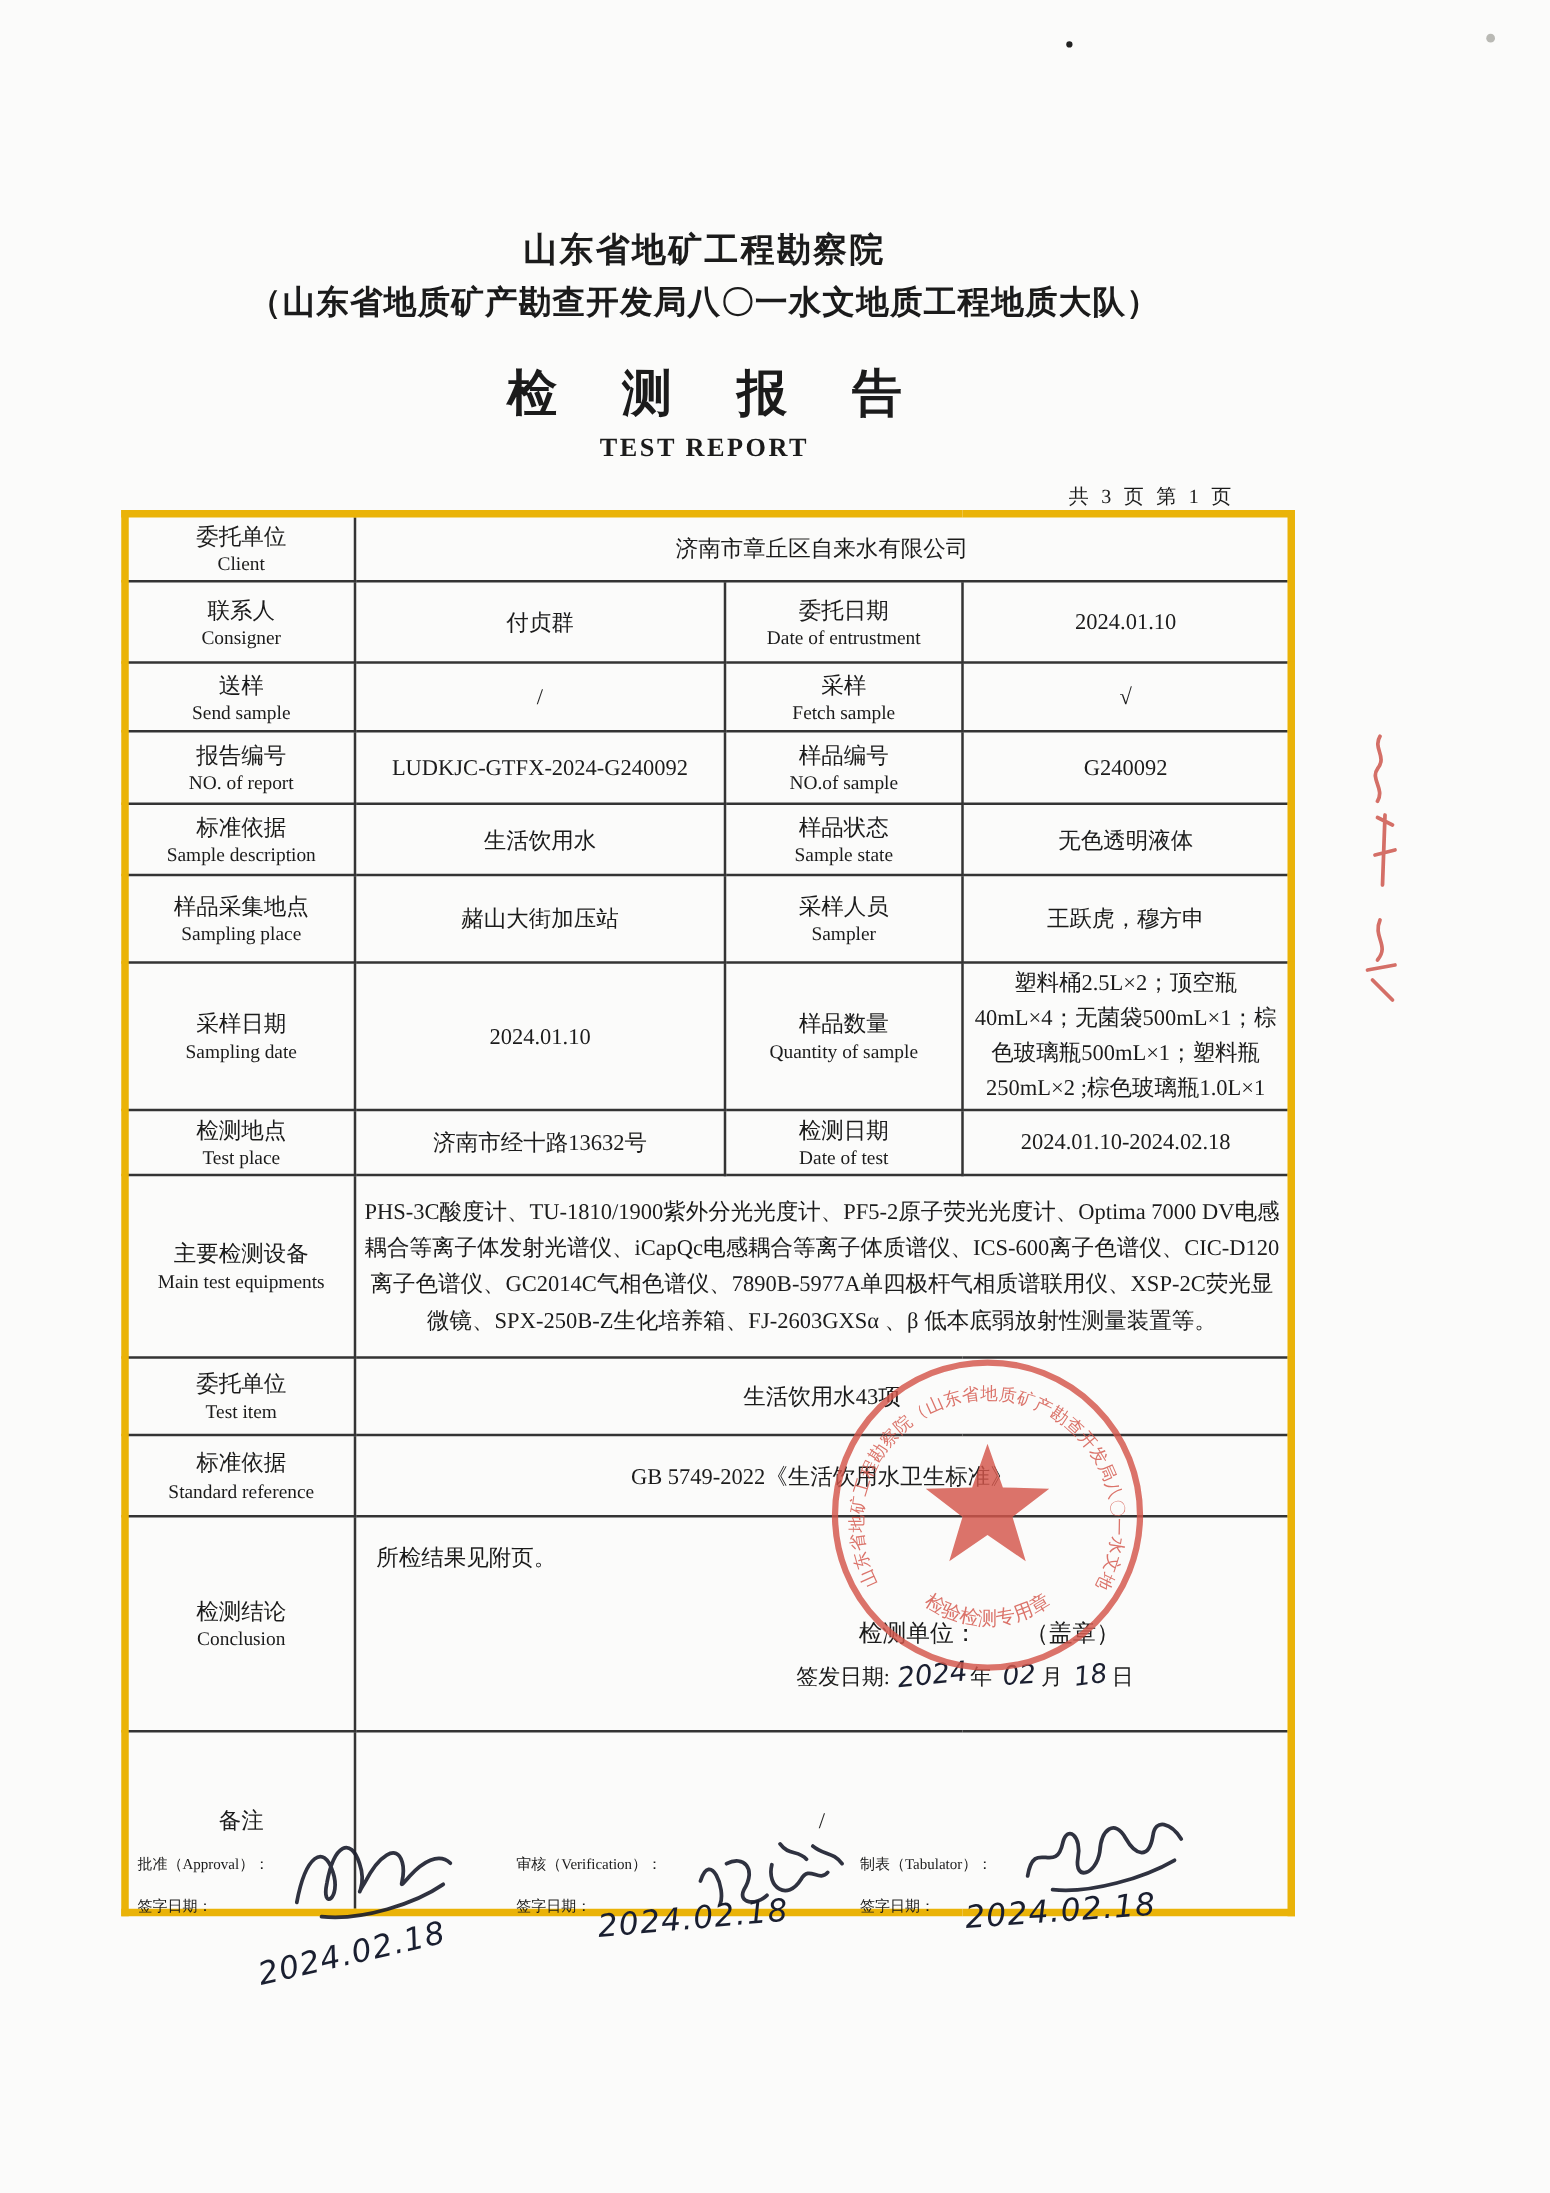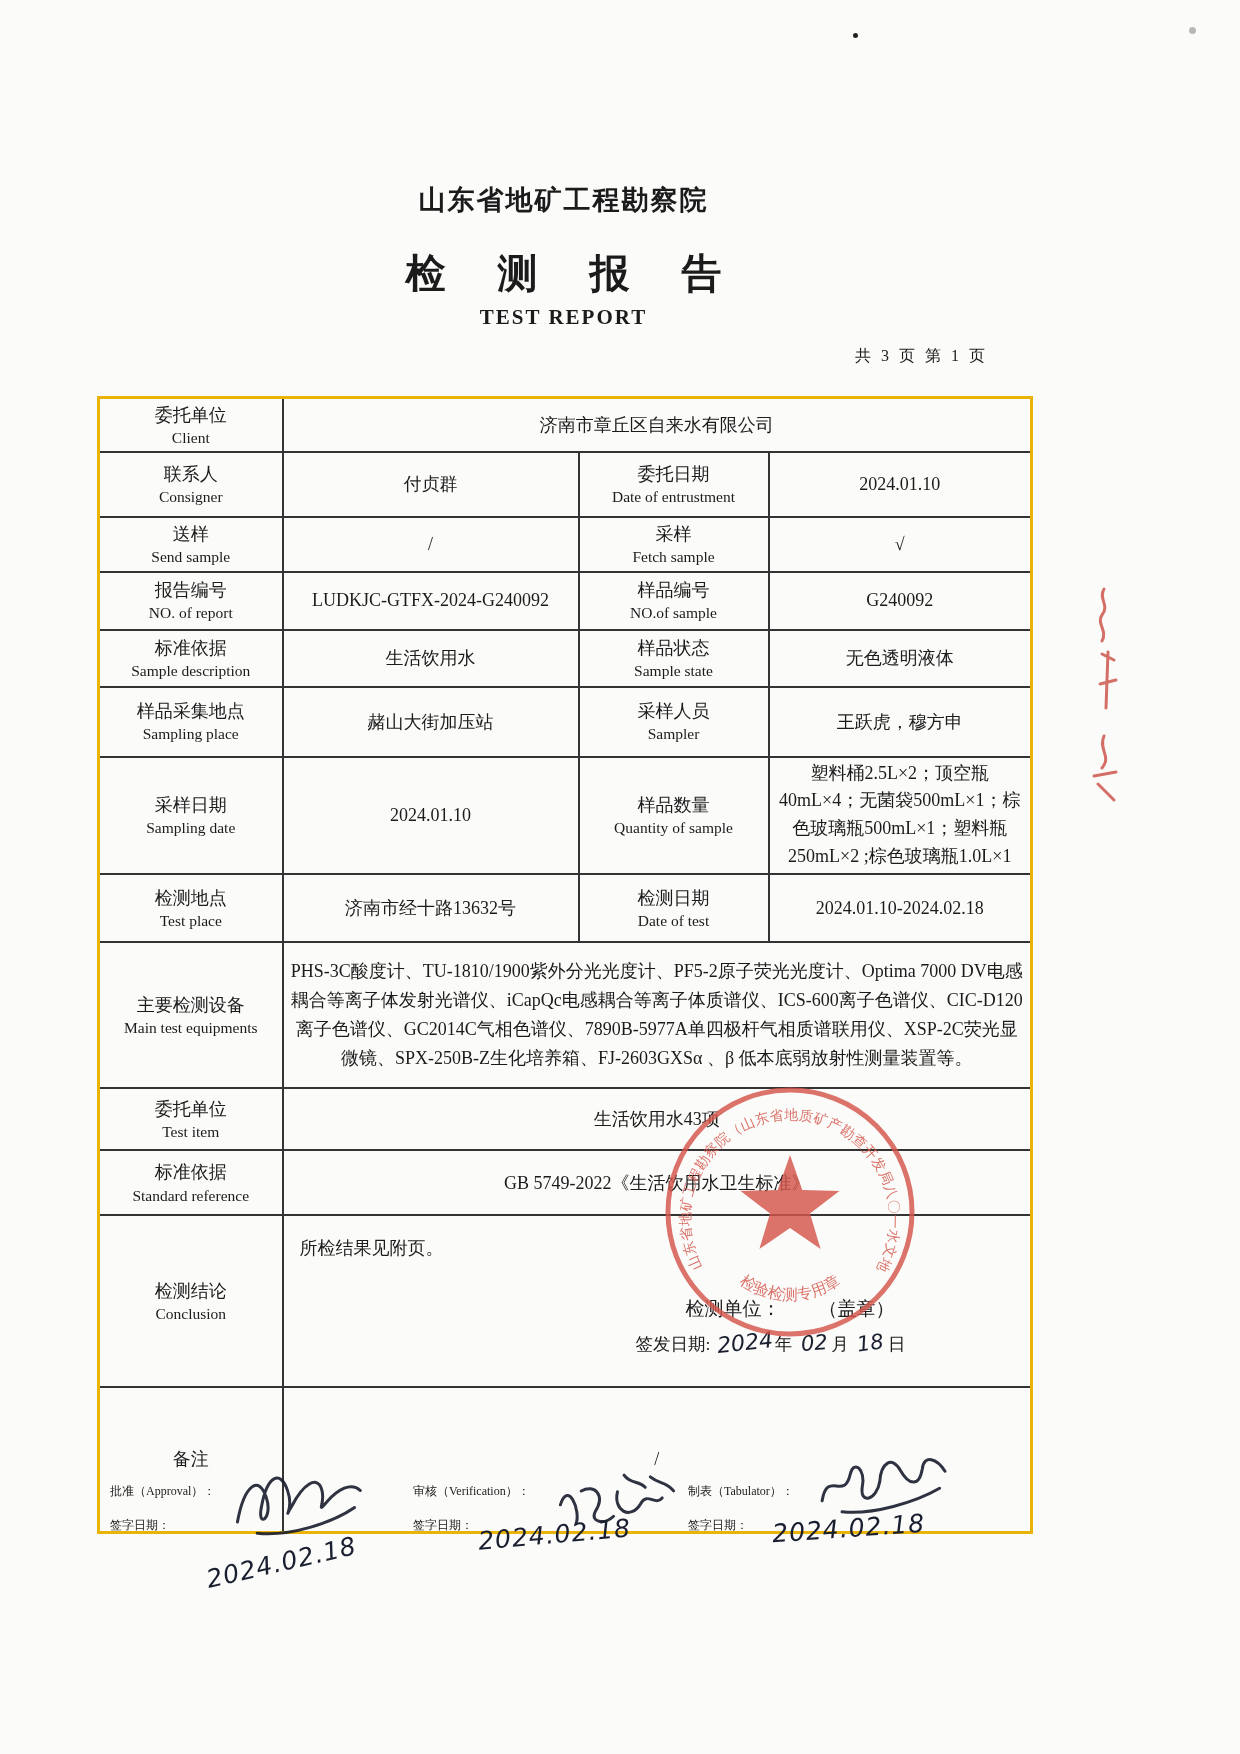--- a/index.html
+++ b/index.html
@@ -12,23 +12,23 @@
   .page{position:absolute;inset:0;}
   
   .header{position:absolute;left:97px;top:182px;width:933px;text-align:center;}
   .org1{font-size:27px;font-weight:700;letter-spacing:2px;}
   .org2{font-size:26px;font-weight:700;margin-top:6px;letter-spacing:1px;}
   .title-cn{font-size:40px;font-weight:700;letter-spacing:52px;padding-left:52px;margin-top:28px;}
   .title-en{font-size:21px;font-weight:700;letter-spacing:2px;margin-top:4px;}
   .page-info{font-size:16px;text-align:right;padding-right:42px;margin-top:16px;letter-spacing:3px;}
   
   table.rpt{
-    position:absolute;left:97px;top:396px;width:933px;
+    position:absolute;left:97px;top:408px;width:933px;
     border-collapse:collapse;table-layout:fixed;
-    border:3px solid #eab308;
+    border:6px solid #eab308;
   }
   table.rpt td{
     border:2px solid #343434;text-align:center;vertical-align:middle;
     padding:2px 6px;font-size:18px;
   }
   td .cn{font-size:18px;line-height:1.45;}
   td .en{font-size:15.5px;line-height:1.3;}
   td.small-val{font-size:12.5px;line-height:1.55;padding:2px 10px;}
   td.left-val{text-align:left;padding:8px 14px;font-size:17.5px;line-height:29px;}
   td.conclusion-cell{position:relative;text-align:left;padding:0;}
@@ -57,20 +57,21 @@
 </head>
 <body>
 
 <div class="page">
 
   <div class="dot dot-a"></div>
   <div class="dot dot-b"></div>
 
   <div class="header">
     <div class="org1">山东省地矿工程勘察院</div>
+    <div class="org2">（山东省地质矿产勘查开发局八〇一水文地质工程地质大队）</div>
     <div class="title-cn">检测报告</div>
     <div class="title-en">TEST REPORT</div>
     <div class="page-info">共 3 页 第 1 页</div>
   </div>
 
   <table class="rpt">
     <colgroup>
         <col style="width:184px">
         <col style="width:296px">
         <col style="width:190px">
@@ -149,21 +150,21 @@
         <div class="cn">采样日期</div>
         <div class="en">Sampling date</div>
       </td>
       <td>2024.01.10</td>
       <td>
         <div class="cn">样品数量</div>
         <div class="en">Quantity of sample</div>
       </td>
       <td class="small-val">塑料桶2.5L×2；顶空瓶40mL×4；无菌袋500mL×1；棕色玻璃瓶500mL×1；塑料瓶250mL×2 ;棕色玻璃瓶1.0L×1</td>
     </tr>
-    <tr style="height:68px">
+    <tr style="height:52px">
       <td>
         <div class="cn">检测地点</div>
         <div class="en">Test place</div>
       </td>
       <td>济南市经十路13632号</td>
       <td>
         <div class="cn">检测日期</div>
         <div class="en">Date of test</div>
       </td>
       <td>2024.01.10-2024.02.18</td>

